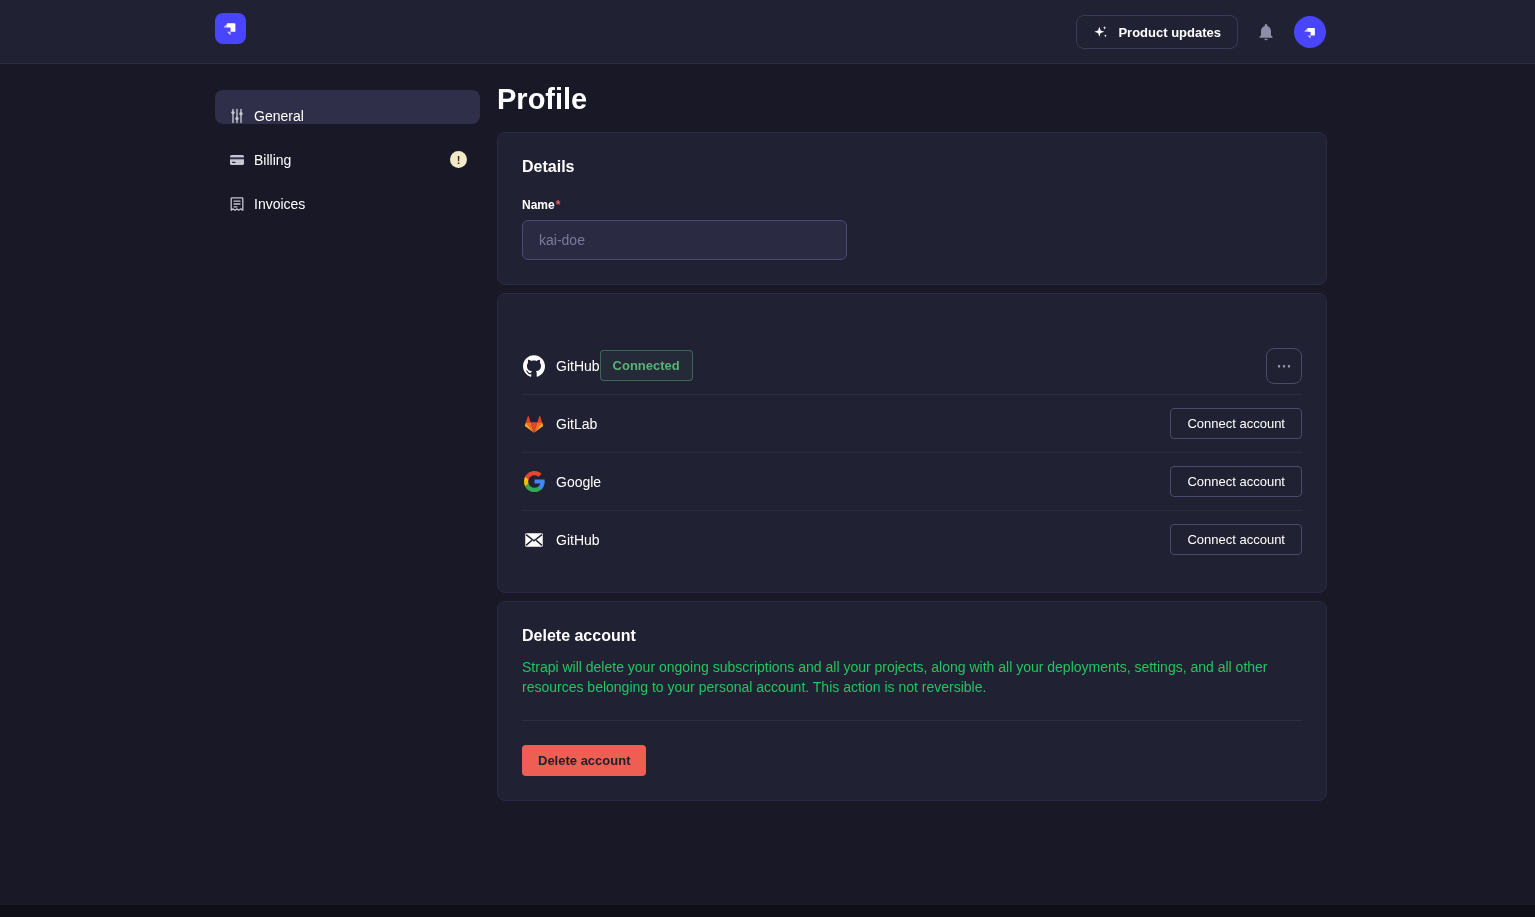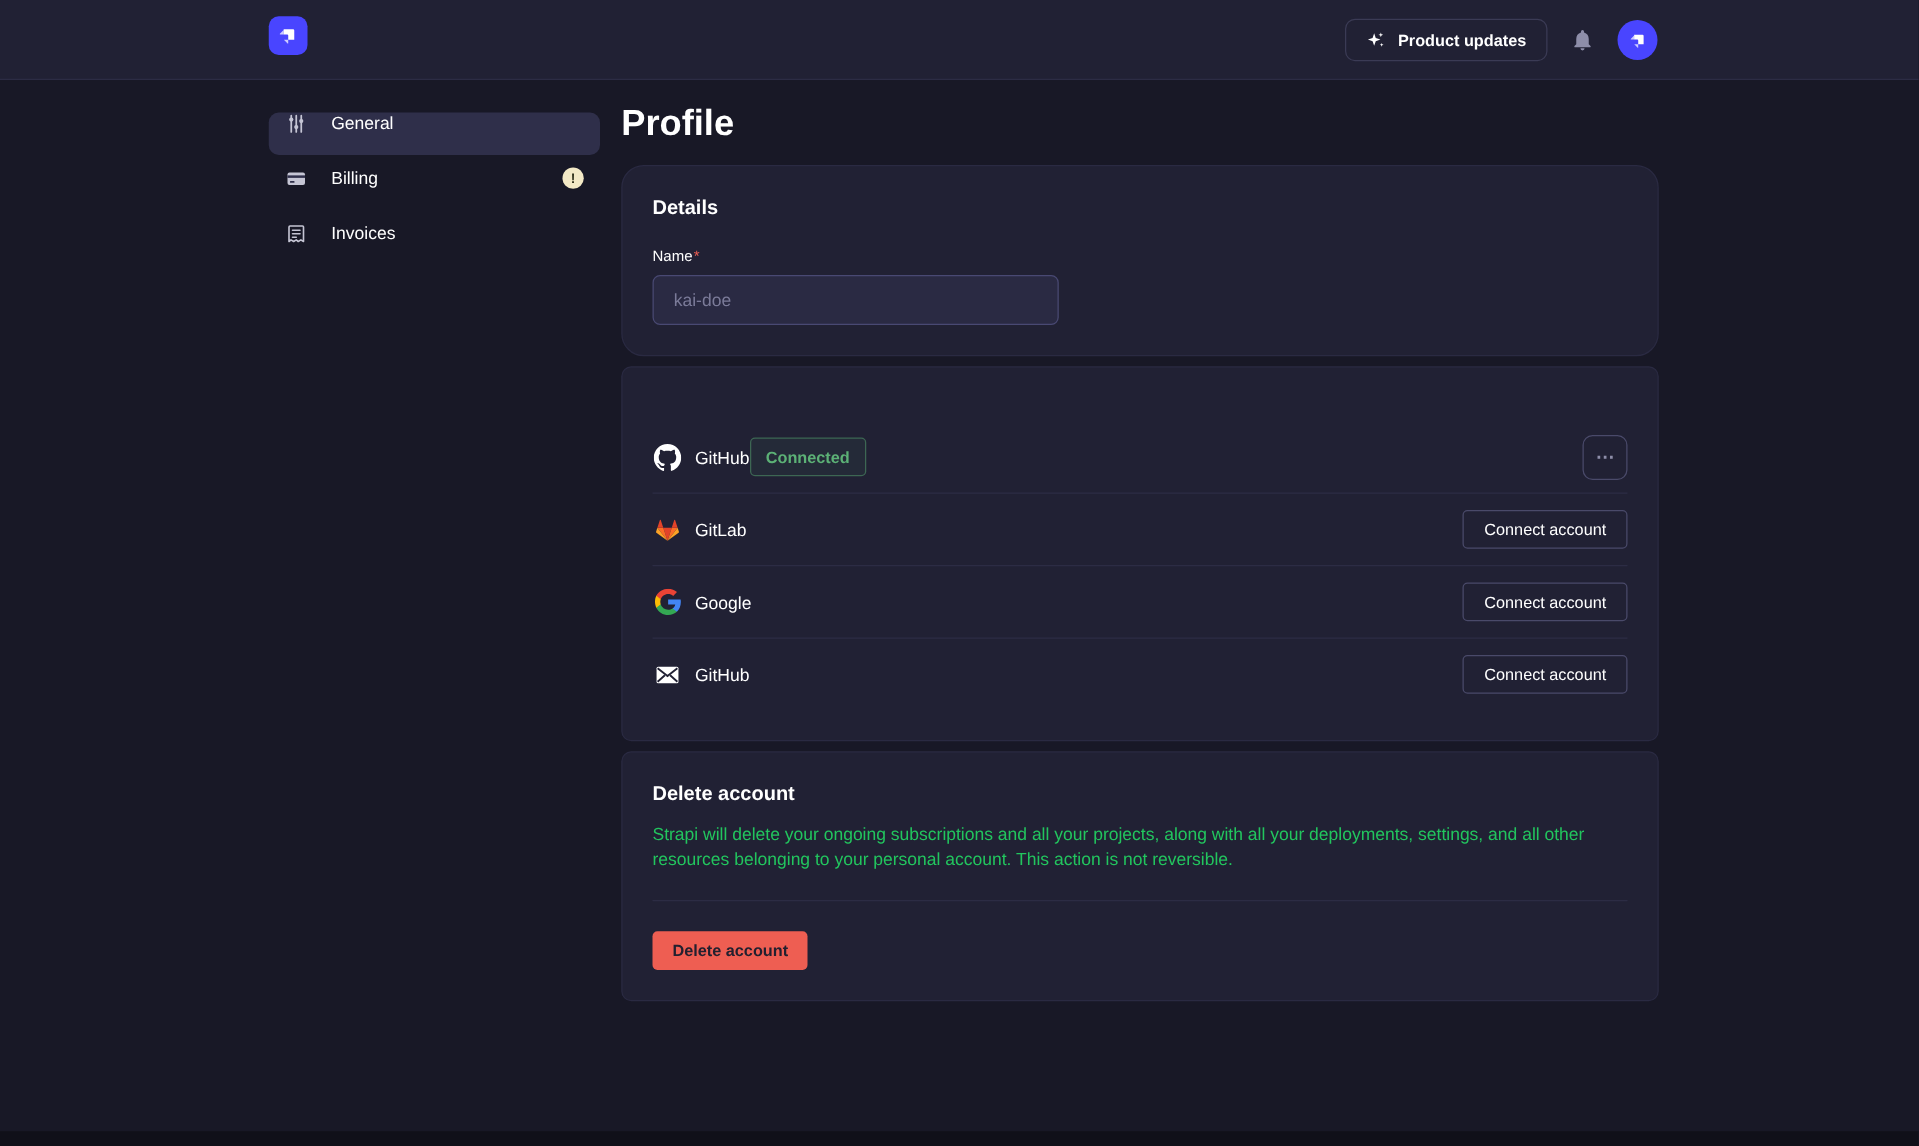--- a/index.html
+++ b/index.html
@@ -46,21 +46,21 @@
     display: flex; align-items: center; justify-content: center;
     cursor: pointer;
   }
 
   
   .sidebar {
     position: absolute; left: 215px; top: 90px; width: 265px;
   }
   .side-item {
     height: 34px; border-radius: 8px;
-    display: flex; align-items: flex-start; gap: 20px;
+    display: flex; align-items: flex-end; gap: 9px;
     padding: 0 13px; margin-bottom: 10px;
     font-size: 14px; color: #ffffff;
     cursor: pointer;
   }
   .side-item.active { background: #2f2f4a; }
   .side-icon { width: 17px; height: 17px; display: flex; align-items: center; justify-content: center; flex: none; }
   .warn-badge {
     margin-left: auto;
     width: 17px; height: 17px; border-radius: 50%;
     background: #f3e9c6; color: #32321c;
@@ -74,27 +74,27 @@
     margin: 30px 0 0 0;
     font-size: 29px; line-height: 34px; font-weight: bold; color: #ffffff;
   }
   .card {
     background: #212134;
     border: 1px solid #2a2a42;
     border-radius: 8px;
     padding: 24px;
     margin-top: 8px;
   }
-  .card.first { margin-top: 16px; border-radius: 18px; }
+  .card.first { margin-top: 16px; }
   .card h2 { margin: 0; font-size: 16px; line-height: 19px; font-weight: bold; color: #ffffff; }
 
   
   .field-label {
     margin-top: 22px;
-    font-size: 12px; font-weight: normal; color: #ffffff;
+    font-size: 12px; font-weight: bold; color: #ffffff;
   }
   .required { color: #ee5e52; margin-left: 1px; }
   .text-input {
     display: block;
     margin-top: 8px;
     width: 325px; height: 40px;
     background: #2a2a43;
     border: 1px solid #494973;
     border-radius: 6px;
     padding: 0 16px;

